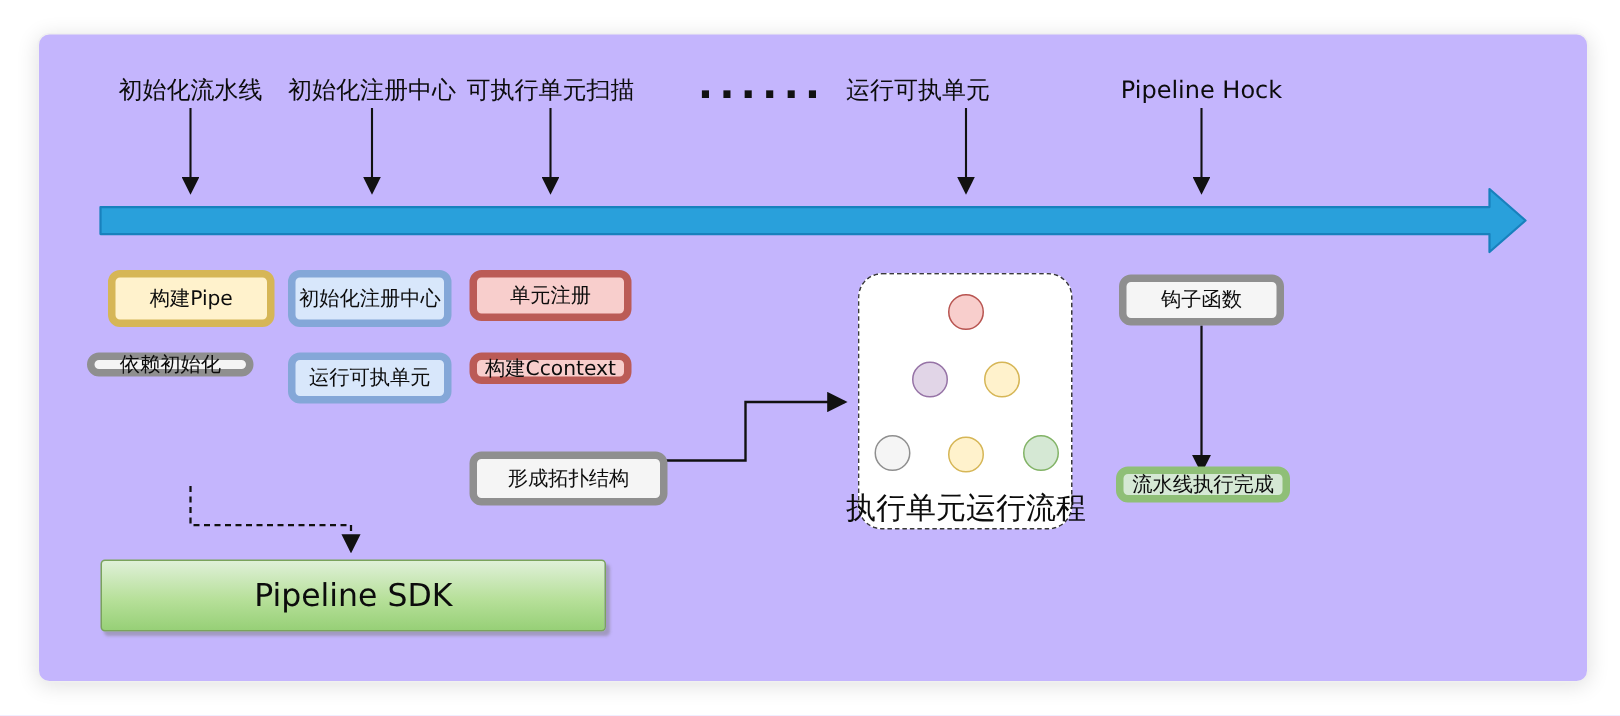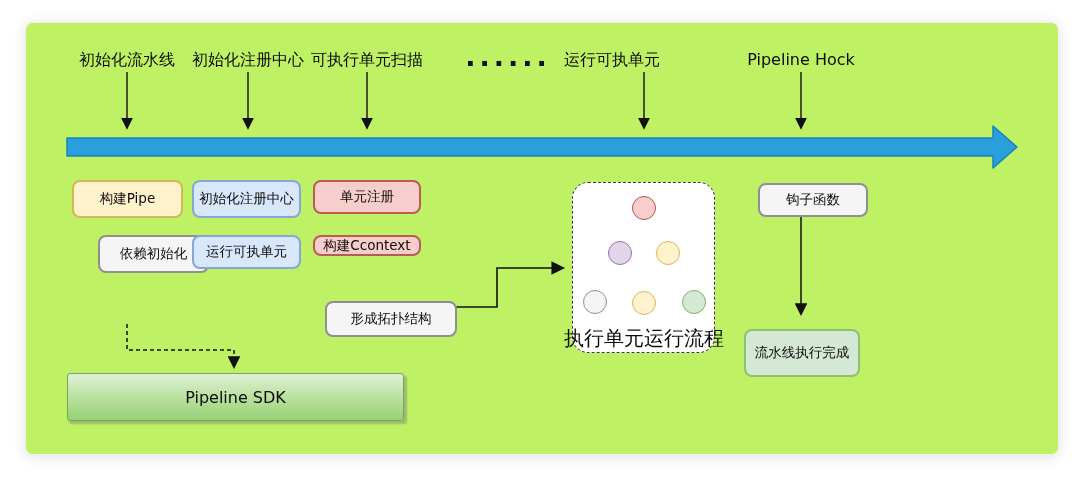--- a/index.html
+++ b/index.html
@@ -1,43 +1,43 @@
 <!DOCTYPE html>
 <html><head>
 <meta charset="utf-8">
 <style>
   html,body{margin:0;padding:0;background:#ffffff;width:1080px;height:477px;overflow:hidden;
     font-family:"DejaVu Sans","Liberation Sans",sans-serif;}
-  .canvas{position:absolute;left:25px;top:22px;width:1032px;height:431px;background:#bef264;
+  .canvas{position:absolute;left:25px;top:22px;width:1032px;height:431px;background:#c4b5fd;
     border:1px solid #f0f0f0;border-radius:8px;box-shadow:0 2px 14px rgba(0,0,0,.12);}
   .overlay{position:absolute;left:0;top:0;width:1032px;height:431px;pointer-events:none;}
   .toplabel{position:absolute;top:27px;transform:translateX(-50%);font-size:16px;color:#0c0c0c;
     white-space:nowrap;}
   .dots{position:absolute;top:18px;transform:translateX(-50%);font-size:27px;font-weight:bold;
     letter-spacing:4px;color:#111;white-space:nowrap;}
   .node{position:absolute;display:flex;align-items:center;justify-content:center;
     border-radius:8px;font-size:13.5px;color:#0c0c0c;white-space:nowrap;box-sizing:border-box;
-    border:2px solid #1d4ed8;background:#f5f5f5;}
+    border:5px solid #1d4ed8;background:#f5f5f5;}
   .node.yellow{background:#FFF2CC;border-color:#D6B656;}
   .node.blue{background:#D8E7FB;border-color:#84A7D8;}
   .node.red{background:#F8CECC;border-color:#BB5B56;}
-  .node.gray{background:#F5F5F5;border-color:#8F8F8F;margin-left:12px;}
+  .node.gray{background:#F5F5F5;border-color:#8F8F8F;}
   .node.green{background:#D5E8D4;border-color:#8FBF77;}
   .dashedbox{position:absolute;left:546px;top:159px;width:143px;height:171px;box-sizing:border-box;
     border:1.6px dashed #3a3a3a;border-radius:16px;background:#fff;}
   .circle{position:absolute;width:24px;height:24px;border-radius:50%;box-sizing:border-box;}
   .c-red{background:#F8CECC;border:1.6px solid #B85450;}
   .c-purple{background:#E1D5E7;border:1.6px solid #9673A6;}
   .c-yellow{background:#FFF2CC;border:1.6px solid #D6B656;}
   .c-gray{background:#F5F5F5;border:1.6px solid #8f8f8f;}
   .c-green{background:#D5E8D4;border:1.6px solid #82B366;}
   .treetitle{position:absolute;left:618px;top:302px;transform:translateX(-50%);font-size:20px;
     color:#0c0c0c;white-space:nowrap;}
   .sdk{position:absolute;left:41px;top:350px;width:337px;height:48px;box-sizing:border-box;
-    display:flex;align-items:center;justify-content:center;font-size:16px;color:#0c0c0c;
+    display:flex;align-items:center;justify-content:center;font-size:21px;color:#0c0c0c;
     background:linear-gradient(180deg,#DFF0D8 0%,#B7E09A 55%,#97D077 100%);
     border:1px solid #7AA35C;border-radius:3px;box-shadow:2.5px 3px 2px rgba(120,120,120,.45);}
 </style>
 </head>
 <body>
 
 <div class="canvas">
 
   <svg class="overlay" viewBox="0 0 1032 431" xmlns="http://www.w3.org/2000/svg">
     <defs>
@@ -74,28 +74,28 @@
   <span class="toplabel" style="left:222px">初始化注册中心</span>
   <span class="toplabel" style="left:341px">可执行单元扫描</span>
   <span class="dots" style="left:482px">......</span>
   <span class="toplabel" style="left:586px">运行可执单元</span>
   <span class="toplabel" style="left:775px">Pipeline Hock</span>
 
   <div class="node yellow" style="left:46px;top:157px;width:111px;height:38px">构建Pipe</div>
   <div class="node blue" style="left:166px;top:157px;width:109px;height:38px">初始化注册中心</div>
   <div class="node red" style="left:287px;top:157px;width:108px;height:34px">单元注册</div>
 
-  <div class="node gray" style="left:60px;top:212px;width:111px;height:38px">依赖初始化</div>
+  <div class="node gray" style="left:32px;top:212px;width:111px;height:16px">依赖初始化</div>
   <div class="node blue" style="left:166px;top:212px;width:109px;height:34px">运行可执单元</div>
   <div class="node red" style="left:287px;top:212px;width:108px;height:21px">构建Ccontext</div>
 
   <div class="node gray" style="left:287px;top:278px;width:132px;height:36px">形成拓扑结构</div>
 
   <div class="node gray" style="left:720px;top:160px;width:110px;height:34px">钩子函数</div>
-  <div class="node green" style="left:718px;top:306px;width:116px;height:48px">流水线执行完成</div>
+  <div class="node green" style="left:718px;top:288px;width:116px;height:24px">流水线执行完成</div>
 
   <div class="dashedbox"></div>
   <div class="circle c-red" style="left:606px;top:173px"></div>
   <div class="circle c-purple" style="left:582px;top:218px"></div>
   <div class="circle c-yellow" style="left:630px;top:218px"></div>
   <div class="circle c-gray" style="left:557px;top:267px"></div>
   <div class="circle c-yellow" style="left:606px;top:268px"></div>
   <div class="circle c-green" style="left:656px;top:267px"></div>
   <span class="treetitle">执行单元运行流程</span>
 

